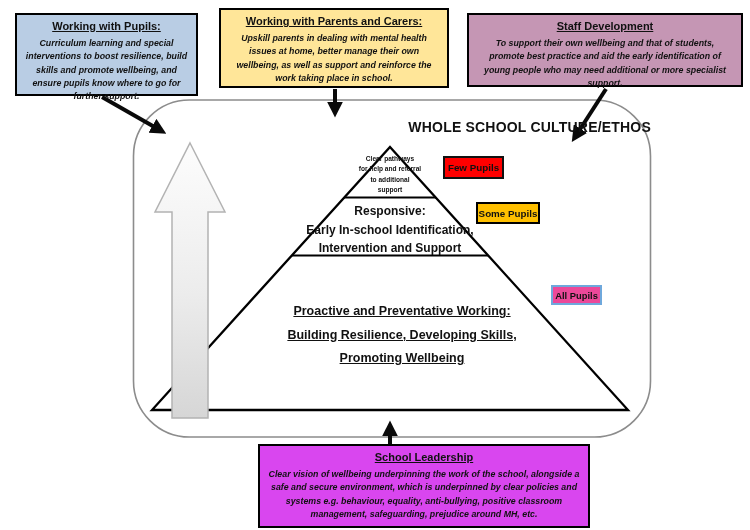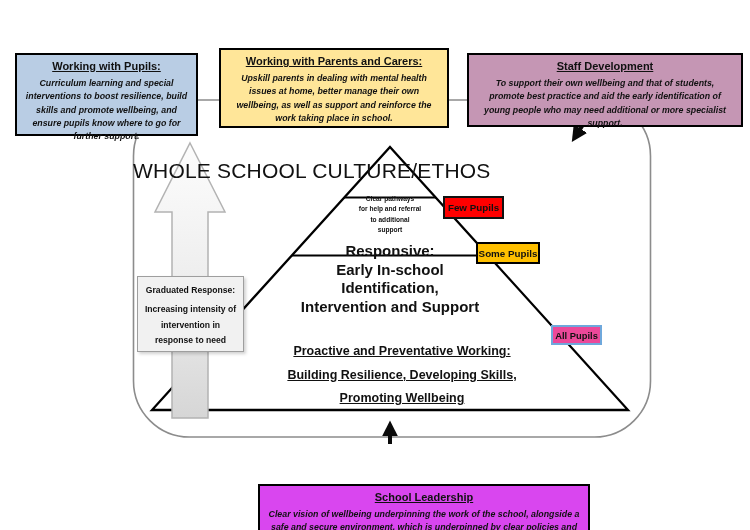--- a/index.html
+++ b/index.html
@@ -1,37 +1,37 @@
 <!DOCTYPE html>
 <html><head>
 <meta charset="utf-8">
 <style>
   html,body{margin:0;padding:0;background:#ffffff;}
   .stage{
     position:relative;width:750px;height:530px;background:#ffffff;overflow:hidden;
     font-family:"Liberation Sans", sans-serif;color:#111;
   }
   .layer{position:absolute;left:0;top:0;z-index:1;}
-  .abs{position:absolute;z-index:2;box-sizing:border-box;margin-top:40px;}
+  .abs{position:absolute;z-index:2;box-sizing:border-box;}
   
   .callout{
     border:2px solid #000;display:flex;flex-direction:column;align-items:center;
     padding:4px 8px 2px 8px;text-align:center;
   }
   .callout .ttl{font-weight:bold;text-decoration:underline;font-size:11px;line-height:15px;margin-bottom:3px;}
   .callout .bdy{font-weight:bold;font-style:italic;font-size:8.8px;line-height:1.52;}
   .box-pupils{left:15px;top:13px;width:183px;height:83px;background:#b9cde4;}
   .box-parents{left:219px;top:8px;width:230px;height:80px;background:#ffe699;}
   .box-staff{left:467px;top:13px;width:276px;height:74px;background:#c596b4;}
   .box-leadership{left:258px;top:444px;width:332px;height:84px;background:#d946ef;}
   
-  .main-title{left:133px;top:119px;width:518px;text-align:left;font-weight:normal;font-size:21px;letter-spacing:.2px;}
+  .main-title{left:133px;top:119px;width:518px;text-align:right;font-weight:bold;font-size:14px;letter-spacing:.2px;}
   
   .pyr-top{left:330px;top:154px;width:120px;text-align:center;font-weight:bold;font-size:6.6px;line-height:10.4px;}
-  .pyr-mid{left:290px;top:202px;width:200px;text-align:center;font-weight:bold;font-size:15px;line-height:18.5px;}
+  .pyr-mid{left:290px;top:202px;width:200px;text-align:center;font-weight:bold;font-size:12px;line-height:18.5px;}
   .pyr-bot{left:247px;top:300px;width:310px;text-align:center;font-weight:bold;font-size:12.5px;line-height:23.5px;text-decoration:underline;}
   
   .grad-box{
     left:137px;top:236px;width:107px;height:76px;background:#f1f1f1;border:1.5px solid #9e9e9e;
     box-shadow:2px 2px 3px rgba(0,0,0,.18);display:flex;flex-direction:column;align-items:center;
     padding-top:8px;text-align:center;
   }
   .grad-box .ttl{font-weight:bold;font-size:8.6px;margin-bottom:7px;}
   .grad-box .bdy{font-weight:bold;font-size:8.6px;line-height:15.5px;width:98px;}
   
@@ -86,24 +86,20 @@
     <div class="bdy">Upskill parents in dealing with mental health issues at home, better manage their own wellbeing, as well as support and reinforce the work taking place in school.</div>
   </div>
 
   <div class="abs callout box-leadership">
     <div class="ttl">School Leadership</div>
     <div class="bdy">Clear vision of wellbeing underpinning the work of the school, alongside a safe and secure environment, which is underpinned by clear policies and systems e.g. behaviour, equality, anti-bullying, positive classroom management, safeguarding, prejudice around MH, etc.</div>
   </div>
 
   <div class="abs main-title">WHOLE SCHOOL CULTURE/ETHOS</div>
 
-  <div class="abs grad-box">
-    <div class="ttl">Graduated Response:</div>
-    <div class="bdy">Increasing intensity of intervention in response to need</div>
-  </div>
 
   <div class="abs pyr-top">
     <div>Clear pathways</div>
     <div>for help and referral</div>
     <div>to additional</div>
     <div>support</div>
   </div>
 
   <div class="abs pyr-mid">
     <div>Responsive:</div>

